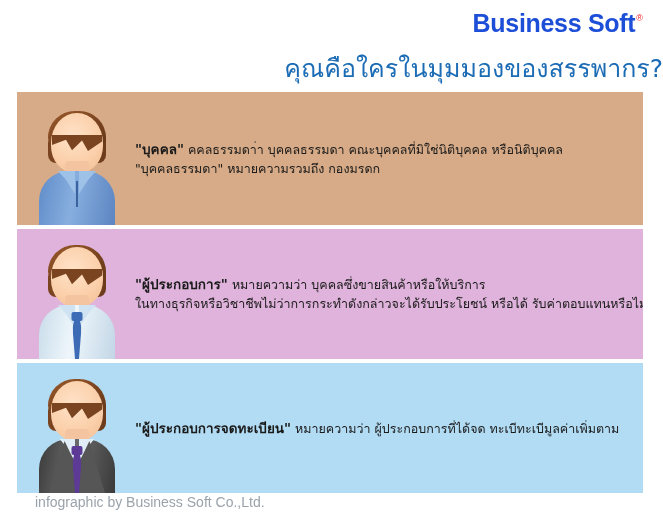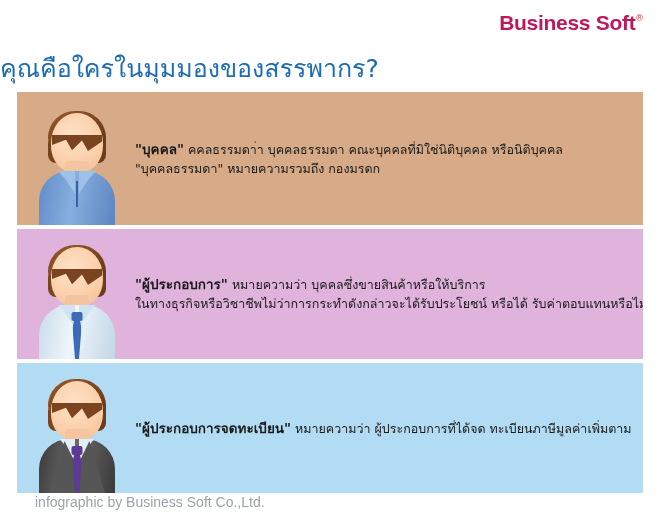--- a/index.html
+++ b/index.html
@@ -19,42 +19,42 @@
   #logo-area {
     position: absolute;
     top: 12px;
     right: 20px;
     height: 26px;
     display: flex;
     align-items: flex-start;
   }
   #logo-text {
     font-family: "Liberation Sans", sans-serif;
-    font-size: 21px;
+    font-size: 25px;
     font-weight: bold;
-    color: #be185d;
+    color: #1d4ed8;
     letter-spacing: -0.3px;
     line-height: 22px;
   }
   #logo-reg {
     font-family: "Liberation Sans", sans-serif;
     font-size: 9px;
     color: #ed1c24;
     line-height: 10px;
     margin-left: 1px;
     margin-top: 1px;
   }
 
   
   #page-title {
     position: absolute;
     top: 48px;
     left: 0;
     width: 663px;
-    text-align: left;
+    text-align: right;
     font-family: "DejaVu Sans", sans-serif;
     font-size: 25px;
     color: #1b6cb5;
     letter-spacing: 0px;
     white-space: nowrap;
   }
 
   
   #panels {
     position: absolute;
@@ -351,20 +351,20 @@
         <div class="av-collar-l"></div>
         <div class="av-collar-r"></div>
         <div class="av-lapel-l"></div>
         <div class="av-lapel-r"></div>
         <div class="av-tie purple"></div>
         <div class="av-tie-knot purple"></div>
       </div>
     </div>
     <div class="panel-text">
       <div class="line">
-        <span class="term">"ผู้ประกอบการจดทะเบียน"</span><span> หมายความว่า ผู้ประกอบการที่ได้จด ทะเบียนภาษีมูลค่าเพิ่มตาม</span>
+        <span class="term">"ผู้ประกอบการจดทะเบียน"</span><span> หมายความว่า ผู้ประกอบการที่ได้จด ทะเบีทะเบีมูลค่าเพิ่มตาม</span>
       </div>
     </div>
   </div>
 
 </div>
 
 <div id="footer">infographic by Business Soft Co.,Ltd.</div>
 
 </body></html>

